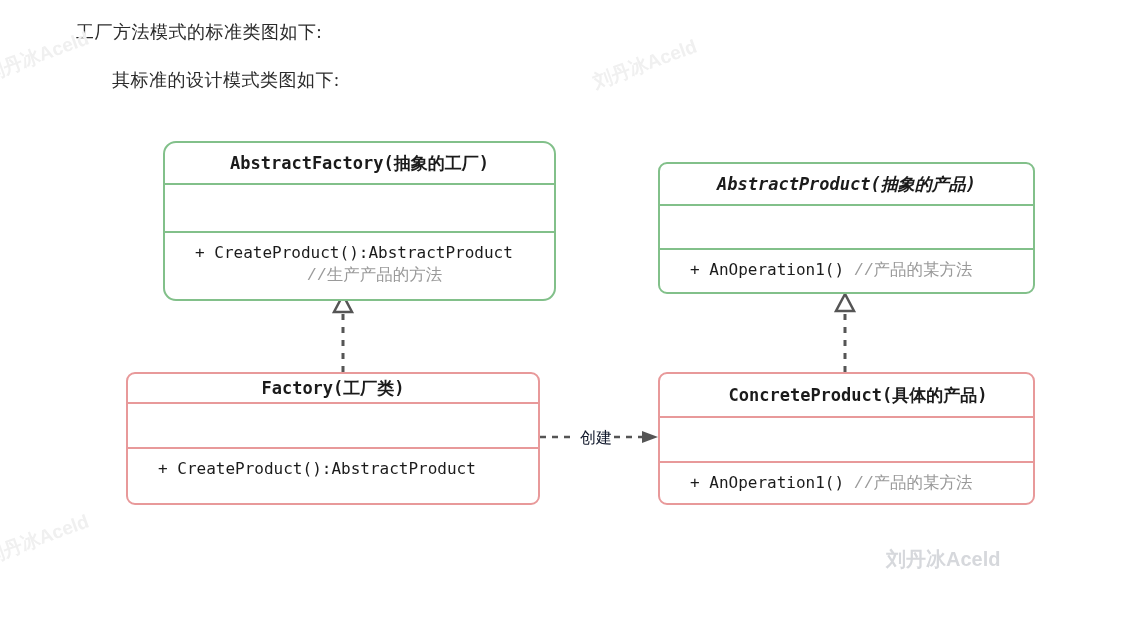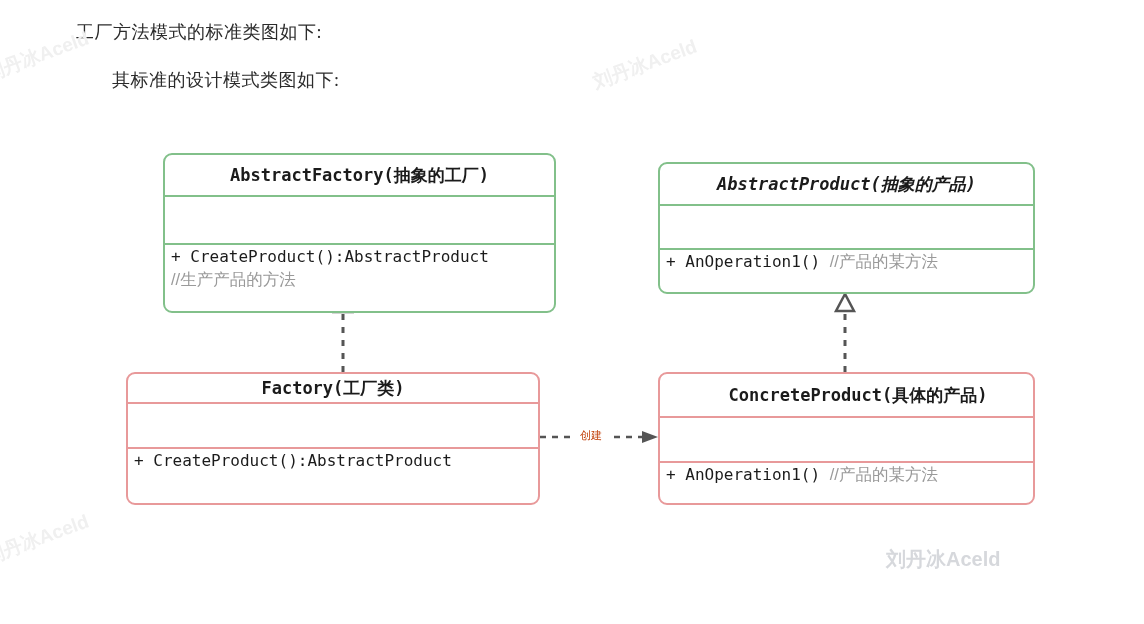--- a/index.html
+++ b/index.html
@@ -84,36 +84,38 @@
     width: 100%;
   }
   .green .uml-sep { background: #82c08a; }
   .pink  .uml-sep { background: #e8999a; }
 
   .uml-attrs {
     box-sizing: border-box;
   }
   .uml-methods {
     box-sizing: border-box;
-    padding: 0 0 4px 6px;
+    padding: 8px 0 4px 6px;
     font-family: "DejaVu Sans Mono", monospace;
     font-size: 16px;
     color: #1b1b1b;
     line-height: 1.45;
     white-space: nowrap;
+    margin-left: 24px;
   }
   .cmt {
     color: #9a9a9a;
-    font-family: Liberation Sans, sans-serif;
+    font-family: Liberation Mono, monospace;
     font-size: 16.5px;
+    text-align: center;
   }
   .cmt-block { display: block; }
 
   
-  #box-abstract-factory { left: 163px; top: 153px; width: 393px; height: 160px; }
+  #box-abstract-factory { left: 163px; top: 141px; width: 393px; height: 160px; border-radius: 13px; }
   #box-abstract-factory .uml-title   { height: 40px; }
   #box-abstract-factory .uml-attrs   { height: 46px; }
 
   #box-abstract-product { left: 658px; top: 162px; width: 377px; height: 132px; }
   #box-abstract-product .uml-title   { height: 40px; font-style: italic; }
   #box-abstract-product .uml-attrs   { height: 42px; }
 
   #box-factory { left: 126px; top: 372px; width: 414px; height: 133px; }
   #box-factory .uml-title   { height: 28px; }
   #box-factory .uml-attrs   { height: 43px; }
@@ -127,22 +129,22 @@
     position: absolute;
     left: 0;
     top: 0;
     width: 1144px;
     height: 624px;
     pointer-events: none;
   }
   .rel-label {
     position: absolute;
     font-family: "Liberation Serif", serif;
-    font-size: 11px;
-    color: #c2410c;
+    font-size: 16px;
+    color: #0f172a;
     background: #ffffff;
     padding: 0 2px;
     white-space: nowrap;
   }
   #label-create { left: 578px; top: 428px; }
 </style>
 </head>
 <body>
 
 <div id="stage">

